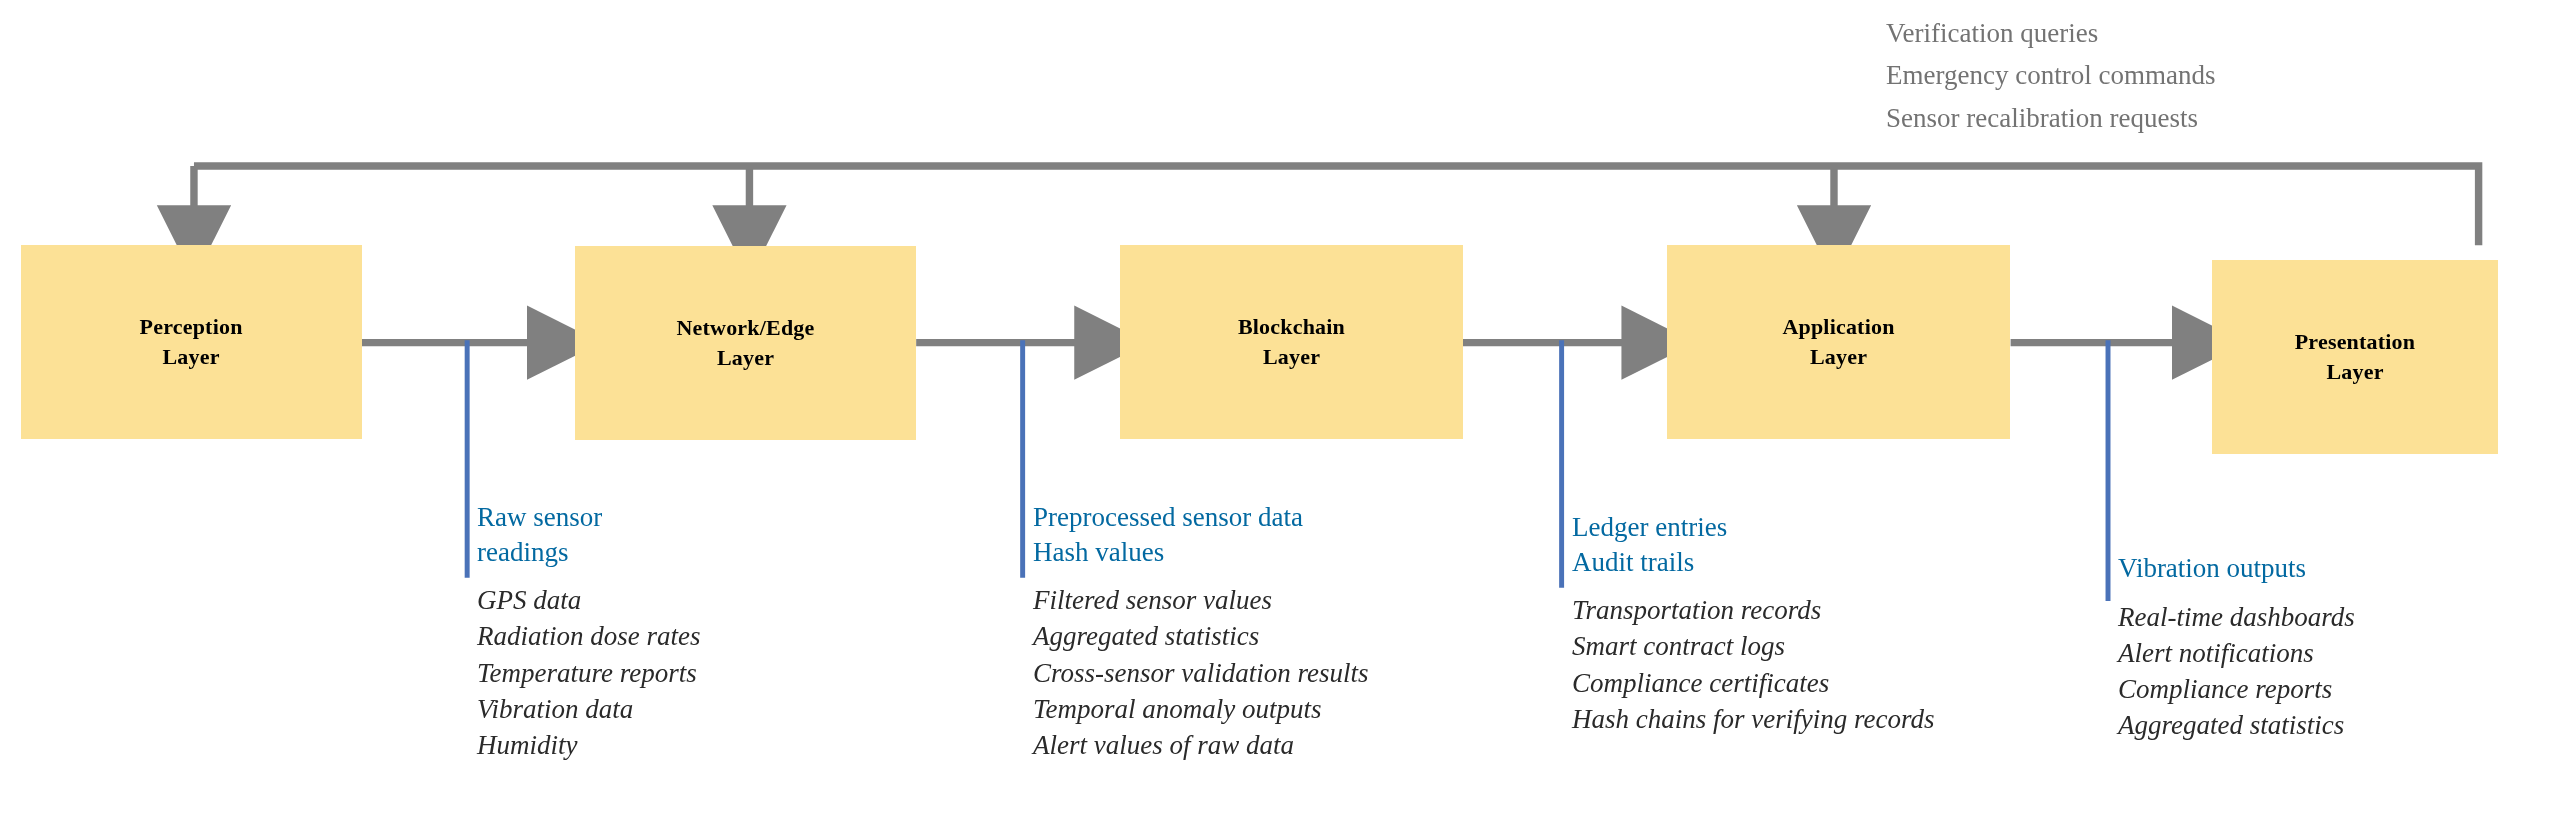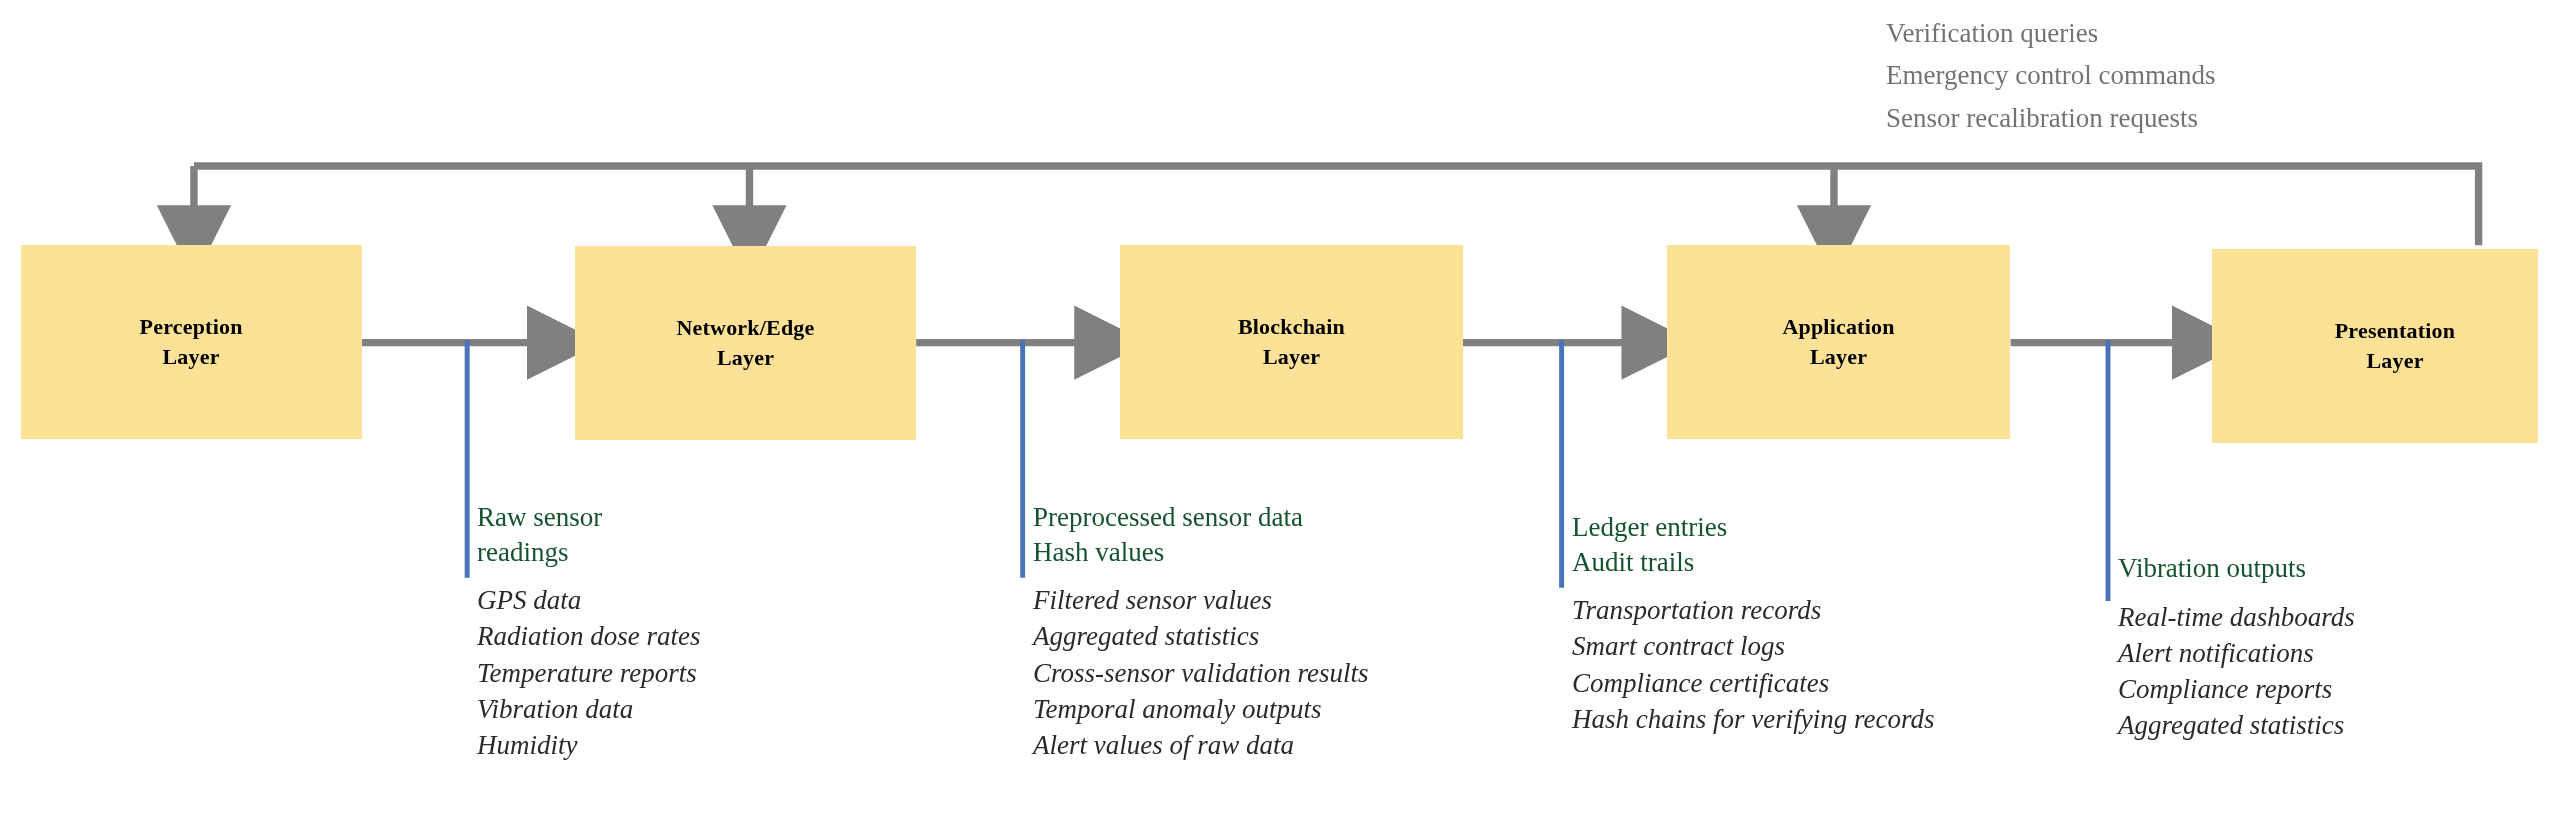--- a/index.html
+++ b/index.html
@@ -11,21 +11,21 @@
 
   .layer-box{position:absolute;background:#FCE196;display:flex;
              align-items:center;justify-content:center;text-align:center;}
   .layer-box .lbl{font-weight:bold;font-size:22px;line-height:1.35;color:#000000;
                   letter-spacing:0.2px;white-space:pre-line;}
 
   .feedback-labels{position:absolute;left:1886px;top:11.6px;width:627px;}
   .feedback-labels .fl{color:#737373;font-size:27px;line-height:1.58;white-space:nowrap;}
 
   .flow-group{position:absolute;}
-  .flow-group .hdr{color:#14532d;font-size:27px;line-height:1.28;white-space:nowrap;}
+  .flow-group .hdr{color:#0369a1;font-size:27px;line-height:1.28;white-space:nowrap;}
   .flow-group .items{margin-top:13.2px;}
   .flow-group .it{font-style:italic;color:#2A2A2A;font-size:27px;line-height:1.34;white-space:nowrap;}
 </style>
 </head>
 <body>
 
 <div id="stage">
 
   <svg class="wires" viewBox="0 0 3121 1009" xmlns="http://www.w3.org/2000/svg">
     <defs>
@@ -96,21 +96,21 @@
   <div class="layer-box" style="left:1120px;top:245px;width:343px;height:194px;">
     <span class="lbl">Blockchain
 Layer</span>
   </div>
 
   <div class="layer-box" style="left:1667px;top:245px;width:343px;height:194px;">
     <span class="lbl">Application
 Layer</span>
   </div>
 
-  <div class="layer-box" style="left:2212px;top:249px;width:286px;height:194px;padding-left:40px;">
+  <div class="layer-box" style="left:2212px;top:260px;width:286px;height:194px;">
     <span class="lbl">Presentation
 Layer</span>
   </div>
 
   <div class="flow-group" style="left:477px;top:500px;">
     <div class="hdr">
       <div>Raw sensor</div>
       <div>readings</div>
     </div>
     <div class="items">

